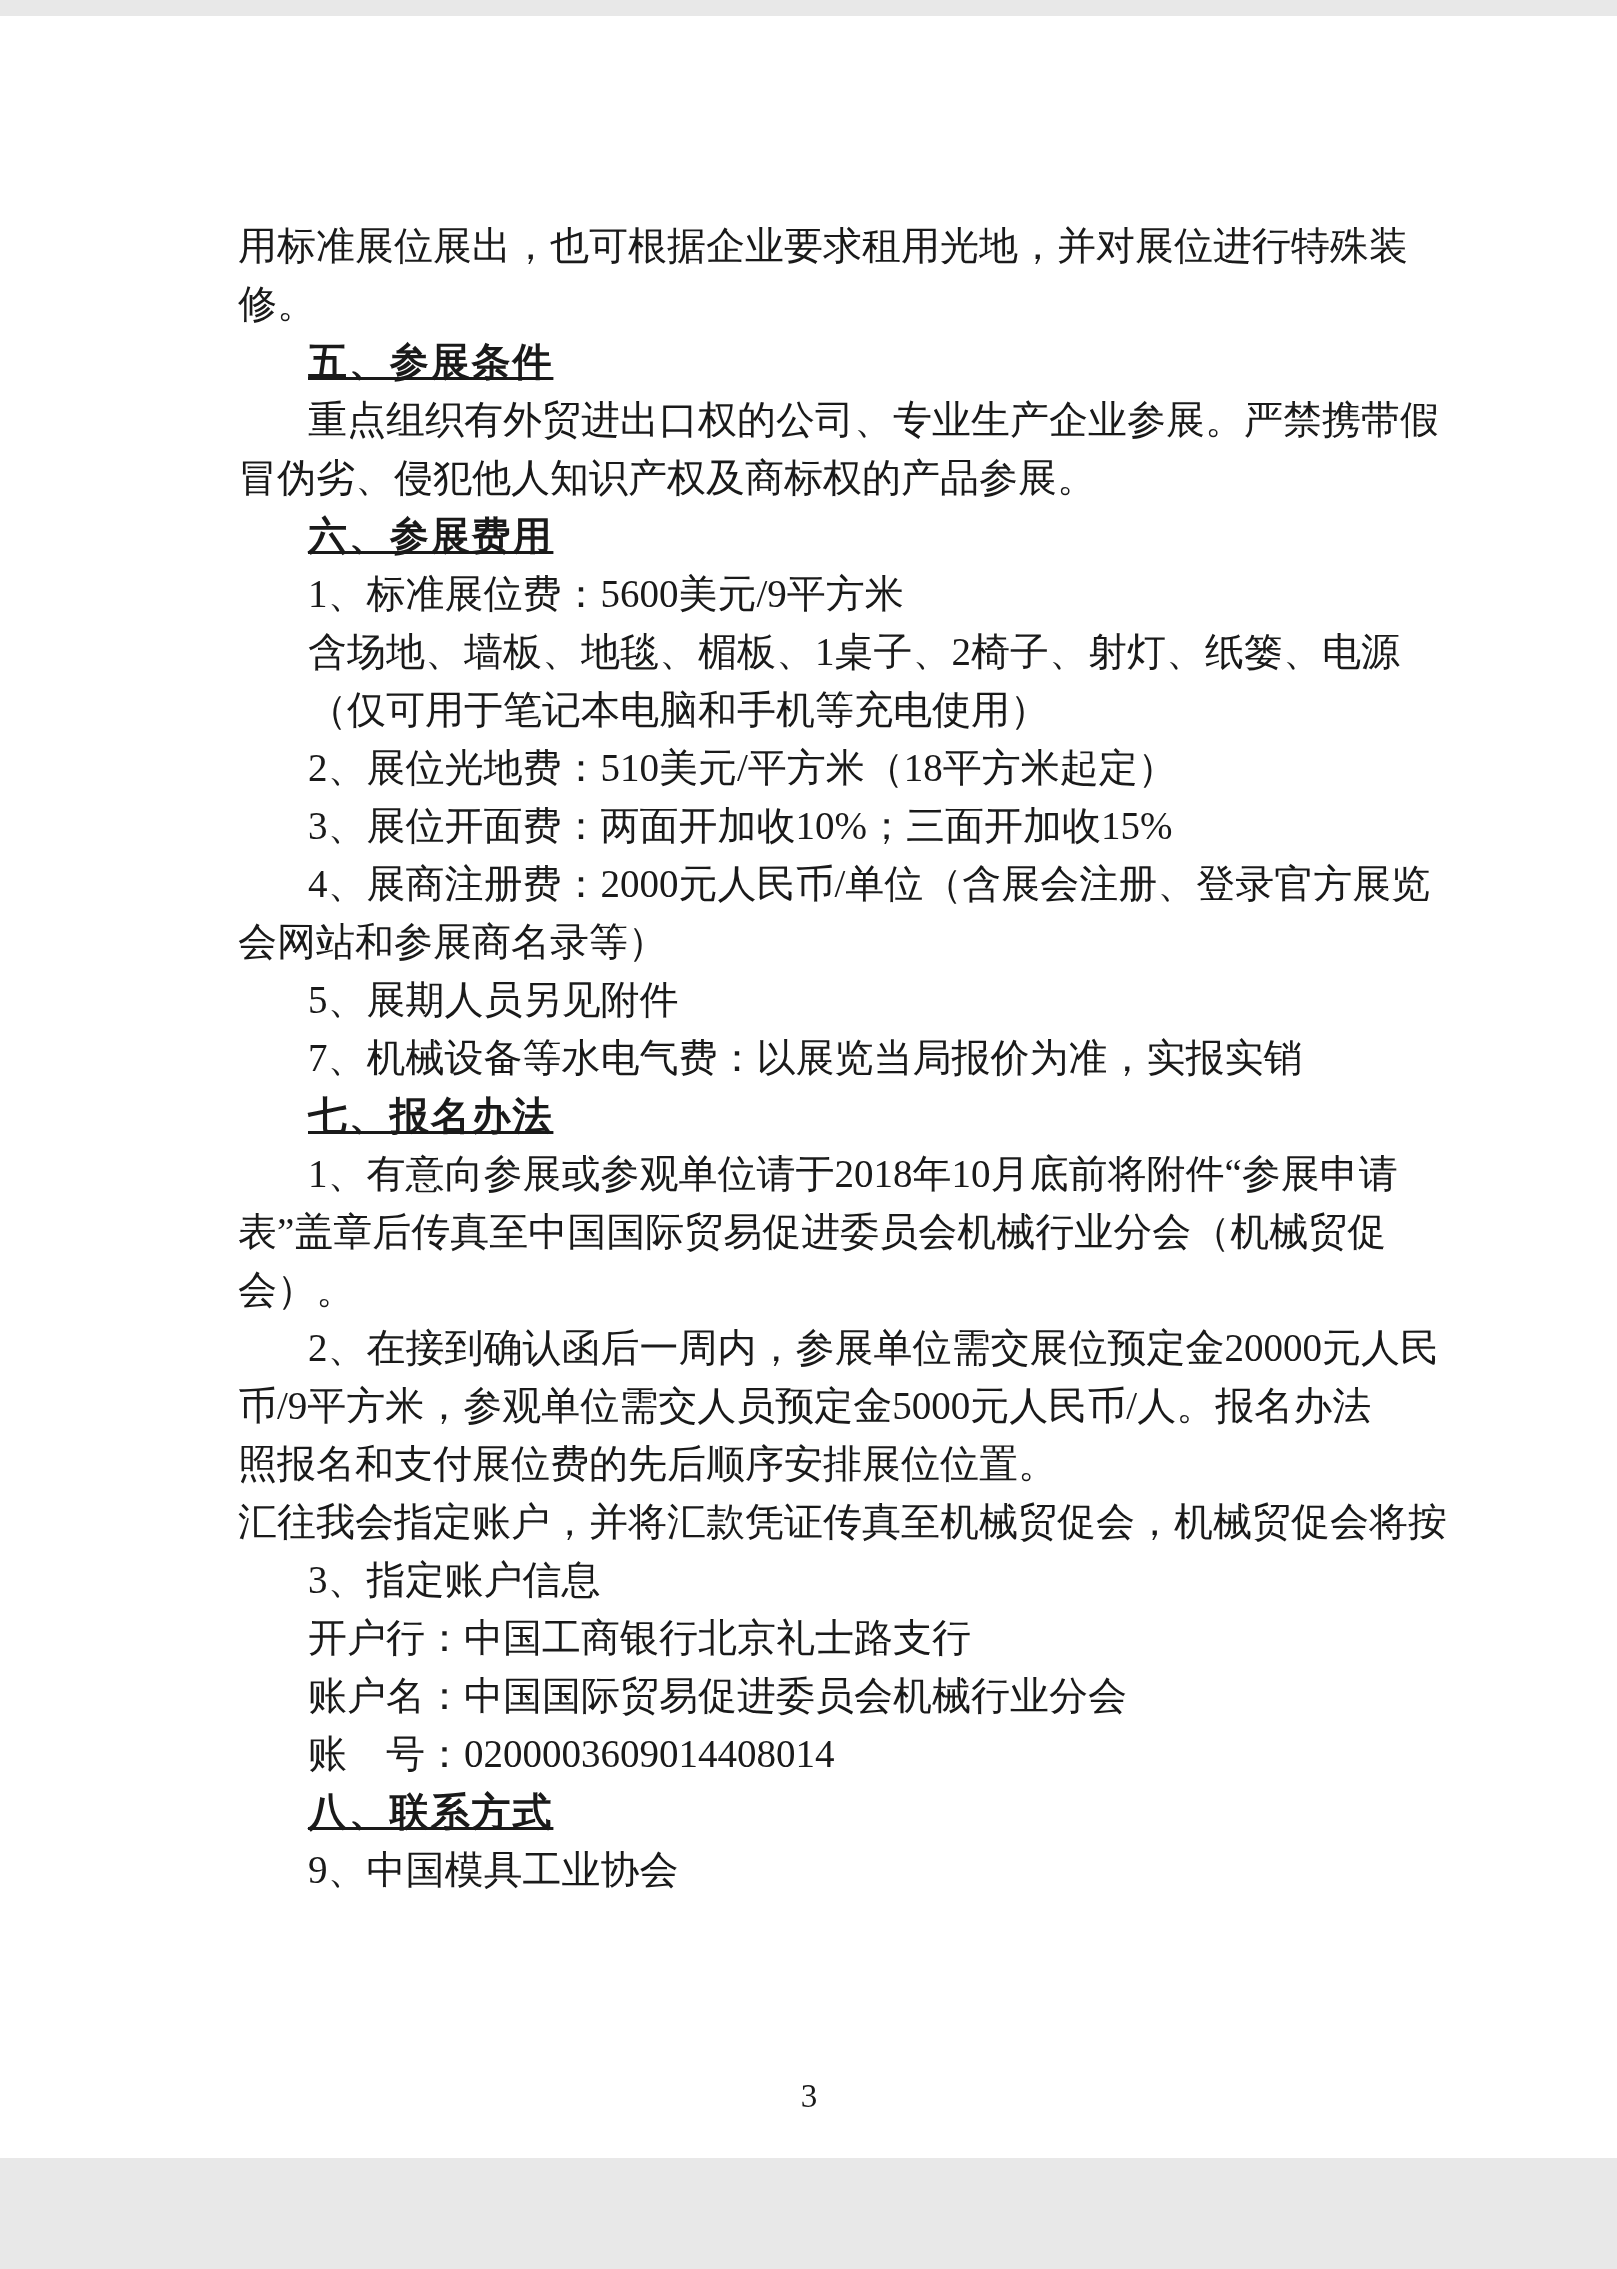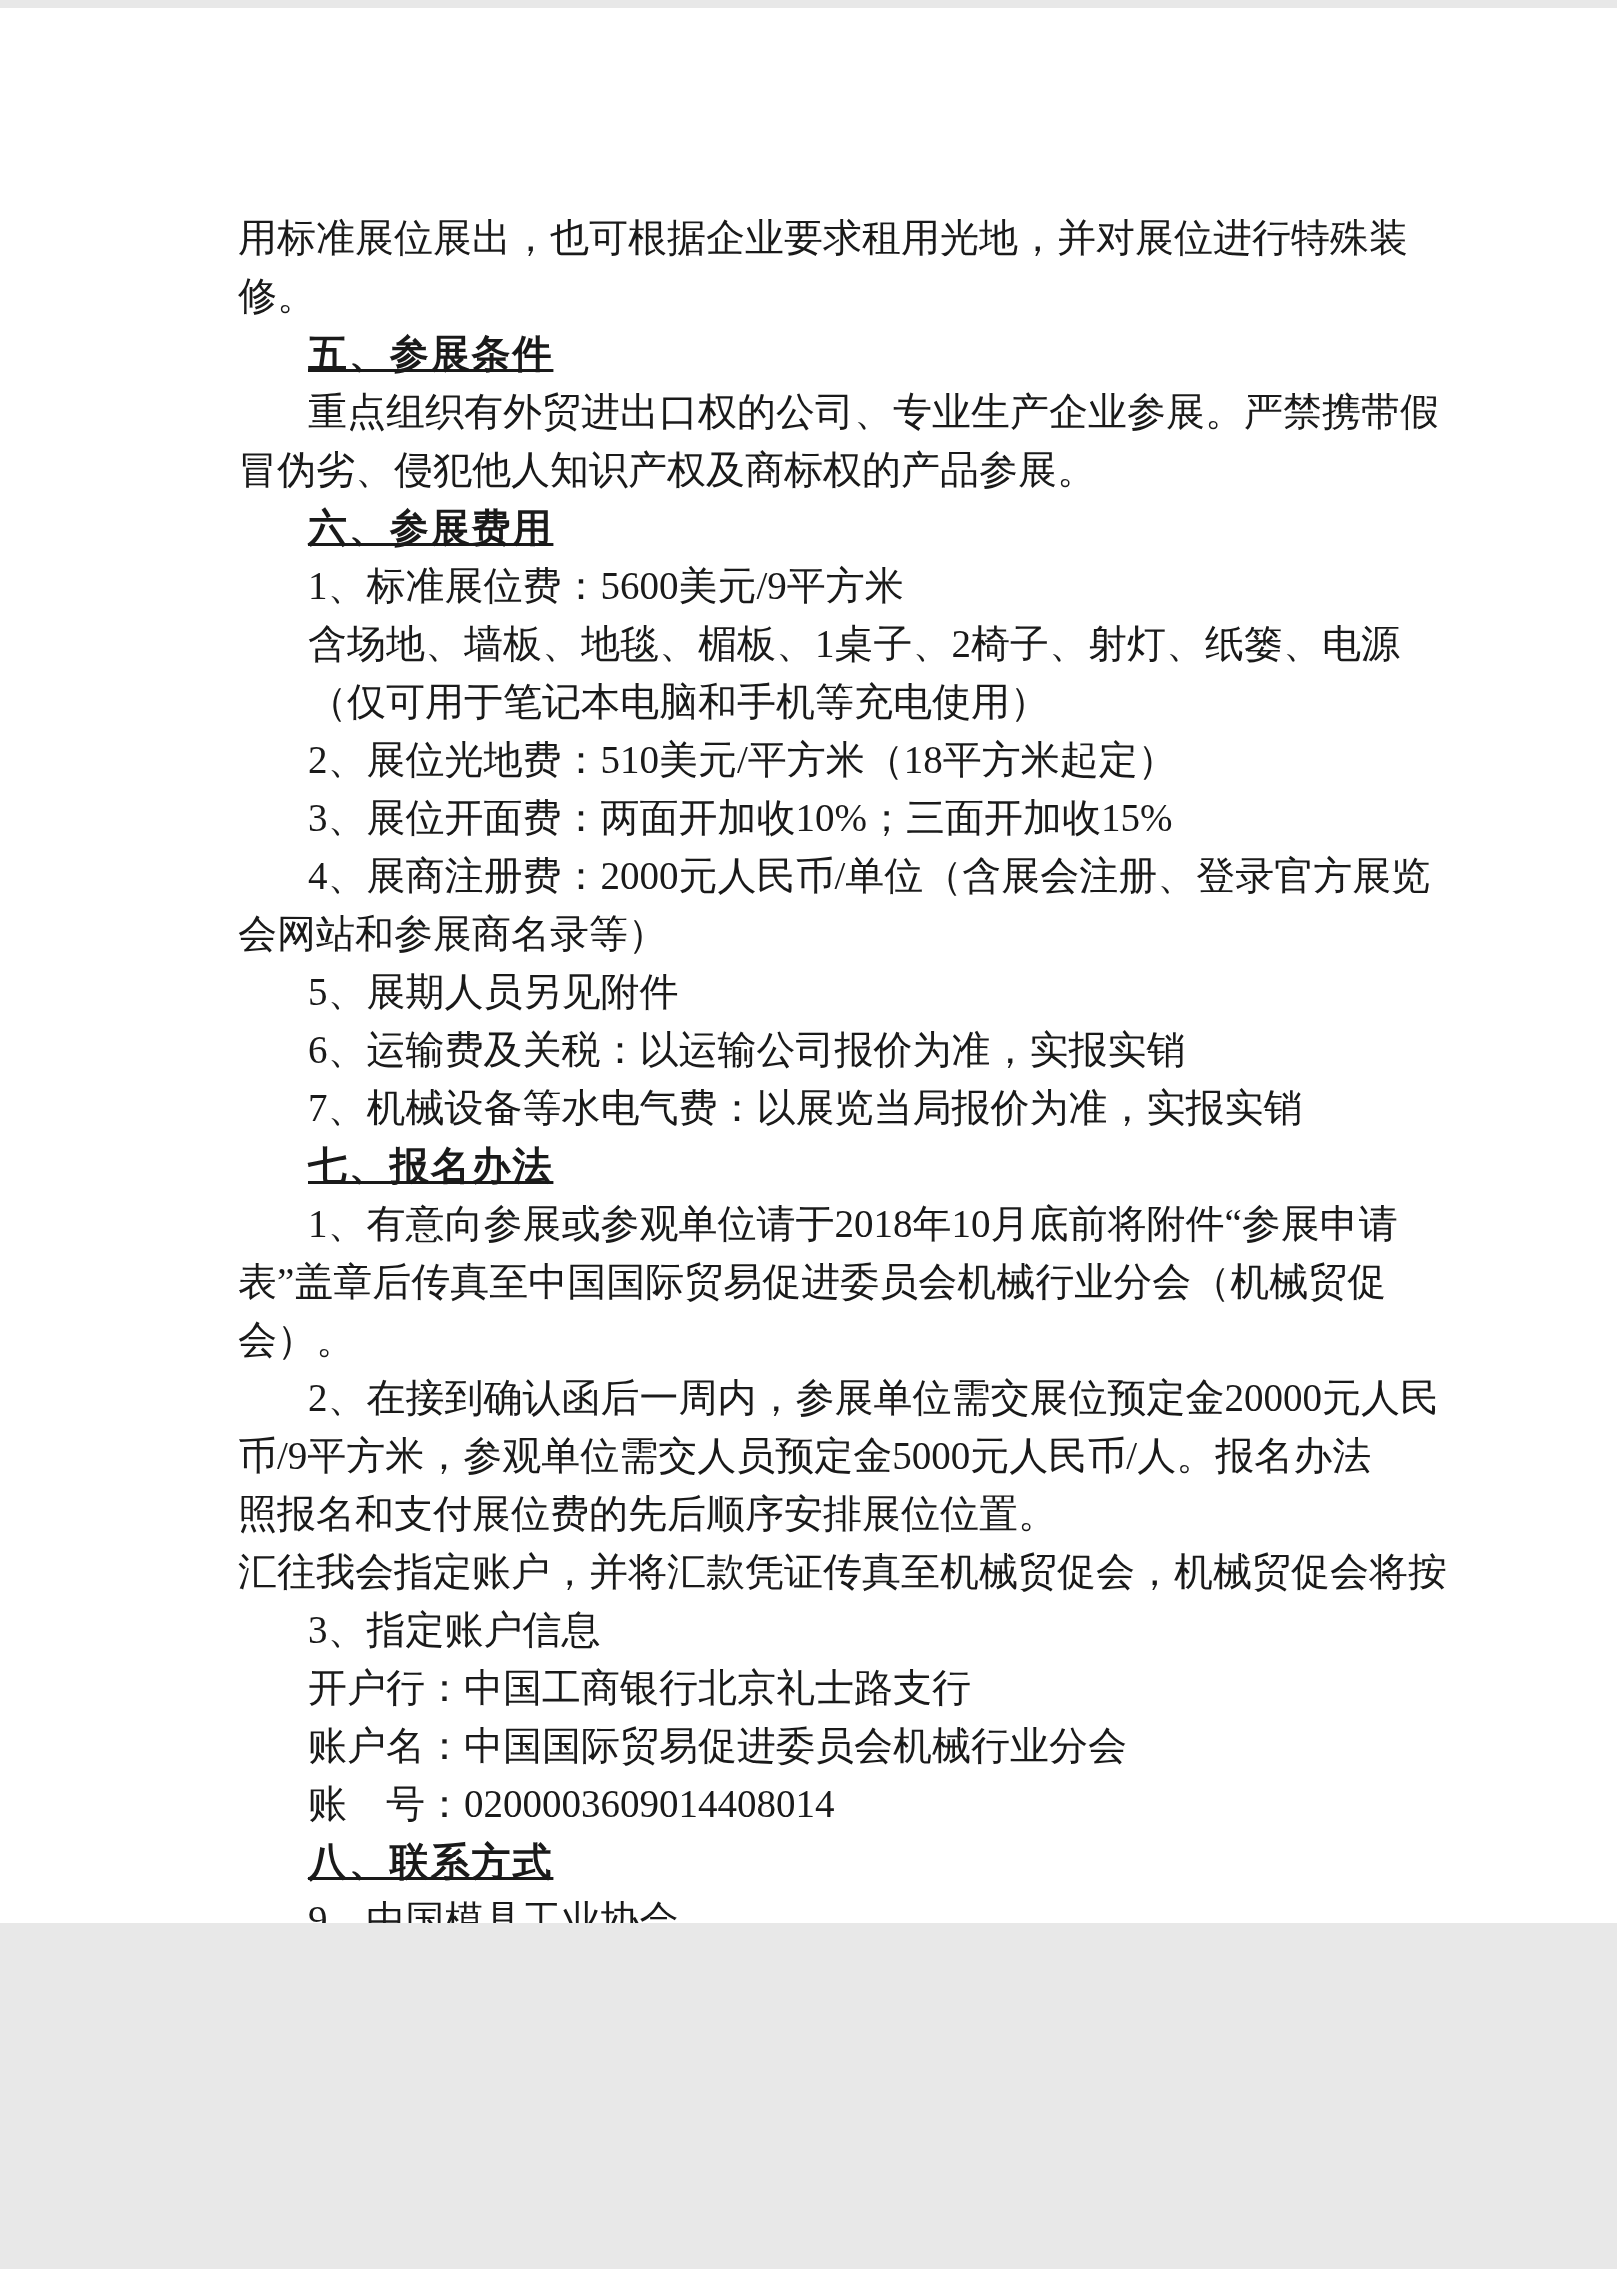--- a/index.html
+++ b/index.html
@@ -3,22 +3,22 @@
 <meta charset="utf-8">
 <style>
   html, body {
     margin: 0;
     padding: 0;
     background: #e8e8e8;
   }
   .page {
     position: relative;
     width: 1618px;
-    height: 1915px;
-    margin: 8px auto;
+    height: 2142px;
+    margin: 16px auto;
     background: #ffffff;
     overflow: hidden;
     color: #1a1a1a;
   }
   .content {
     position: absolute;
     left: 238px;
     top: 201px;
     width: 1177px;
   }
@@ -63,21 +63,20 @@
     <div class="line">冒伪劣、侵犯他人知识产权及商标权的产品参展。</div>
     <div class="line heading indent">六、参展费用</div>
     <div class="line indent">1、标准展位费：5600美元/9平方米</div>
     <div class="line indent">含场地、墙板、地毯、楣板、1桌子、2椅子、射灯、纸篓、电源</div>
     <div class="line indent">（仅可用于笔记本电脑和手机等充电使用）</div>
     <div class="line indent">2、展位光地费：510美元/平方米（18平方米起定）</div>
     <div class="line indent">3、展位开面费：两面开加收10%；三面开加收15%</div>
     <div class="line indent">4、展商注册费：2000元人民币/单位（含展会注册、登录官方展览</div>
     <div class="line">会网站和参展商名录等）</div>
     <div class="line indent">5、展期人员另见附件</div>
-    <div class="line indent">6、运输费及关税：以运输公司报价为准，实报实销</div>
     <div class="line indent">7、机械设备等水电气费：以展览当局报价为准，实报实销</div>
     <div class="line heading indent">七、报名办法</div>
     <div class="line indent">1、有意向参展或参观单位请于2018年10月底前将附件“参展申请</div>
     <div class="line">表”盖章后传真至中国国际贸易促进委员会机械行业分会（机械贸促</div>
     <div class="line">会）。</div>
     <div class="line indent">2、在接到确认函后一周内，参展单位需交展位预定金20000元人民</div>
     <div class="line">币/9平方米，参观单位需交人员预定金5000元人民币/人。报名办法</div>
     <div class="line">照报名和支付展位费的先后顺序安排展位位置。</div>
     <div class="line">汇往我会指定账户，并将汇款凭证传真至机械贸促会，机械贸促会将按</div>
     <div class="line indent">3、指定账户信息</div>

